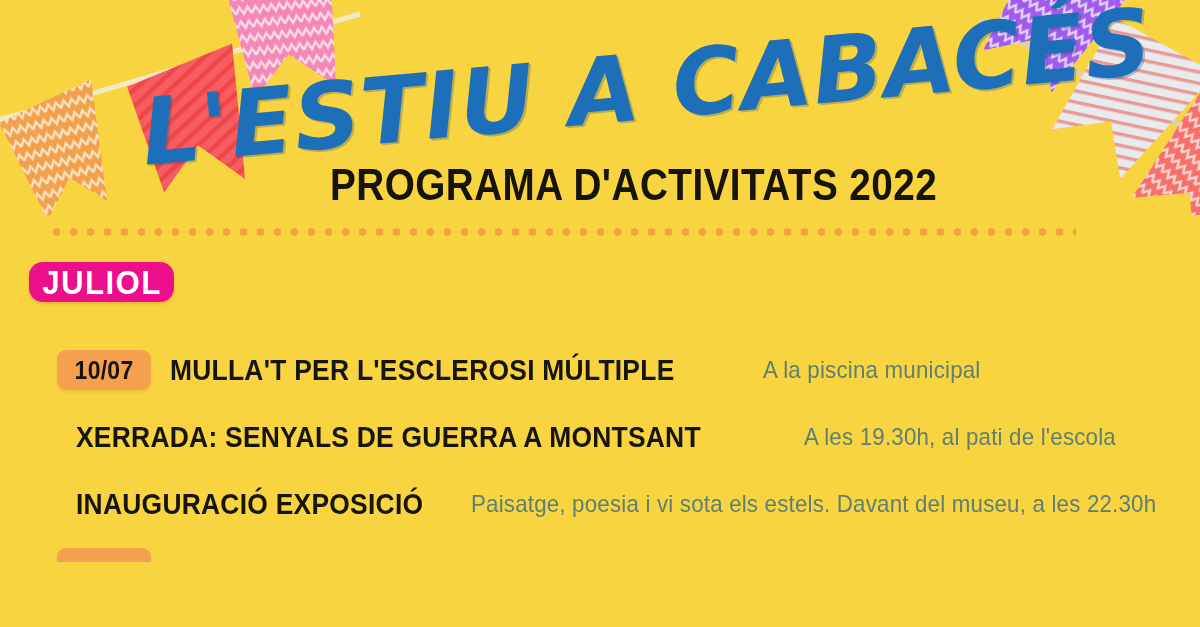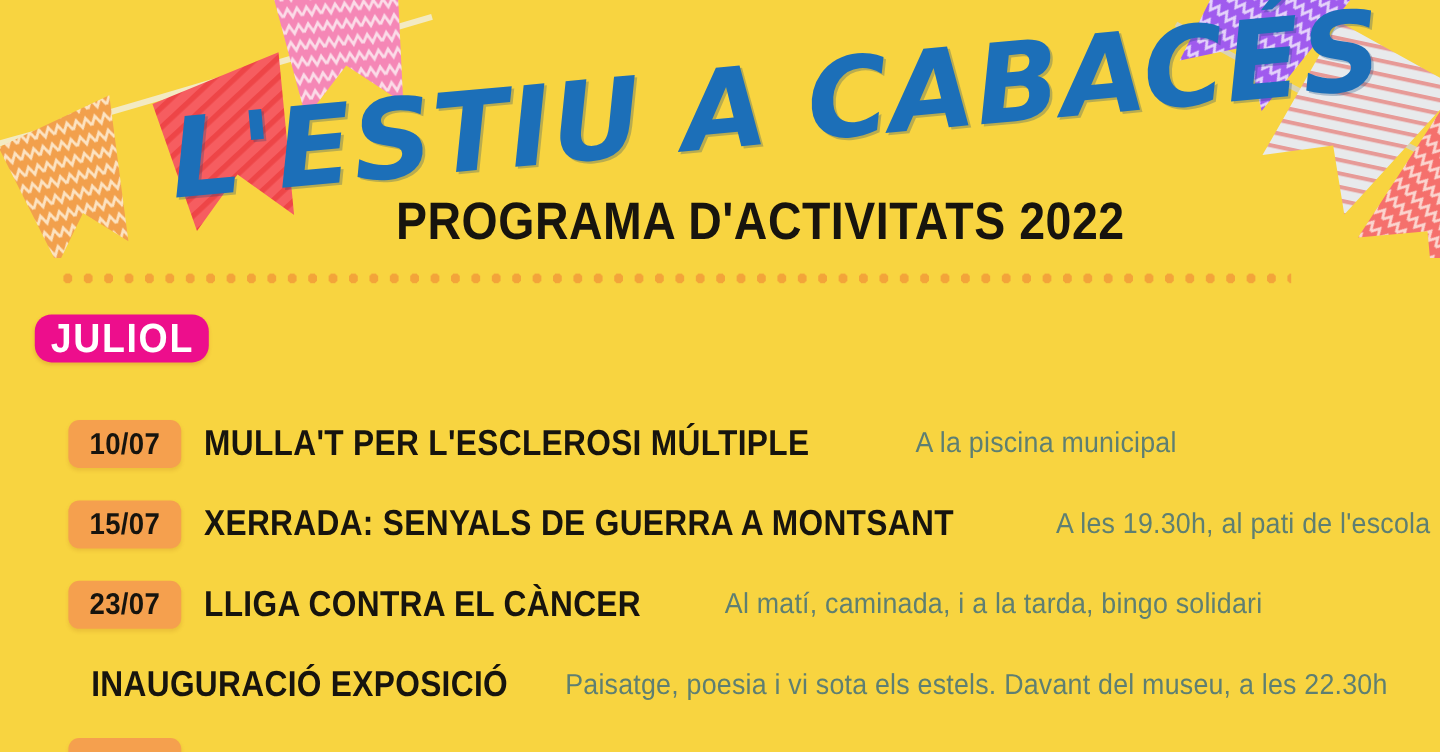--- a/index.html
+++ b/index.html
@@ -185,36 +185,25 @@
     <div class="event-row">
       <div class="date-pill">
         <span>10/07</span>
       </div>
       <div class="event-title">MULLA'T PER L'ESCLEROSI MÚLTIPLE</div>
       <div class="spacer" style="width:20px"></div>
       <div class="event-desc">A la piscina municipal</div>
     </div>
 
     <div class="event-row">
-      <div class="date-pill">
-        <span>15/07</span>
-      </div>
       <div class="event-title">XERRADA: SENYALS DE GUERRA A MONTSANT</div>
       <div class="spacer" style="width:18px"></div>
       <div class="event-desc">A les 19.30h, al pati de l'escola</div>
     </div>
 
-    <div class="event-row">
-      <div class="date-pill">
-        <span>23/07</span>
-      </div>
-      <div class="event-title">LLIGA CONTRA EL CÀNCER</div>
-      <div class="spacer" style="width:20px"></div>
-      <div class="event-desc">Al matí, caminada, i a la tarda, bingo solidari</div>
-    </div>
 
     <div class="event-row">
       <div class="event-title">INAUGURACIÓ EXPOSICIÓ</div>
       <div class="spacer" style="width:18px"></div>
       <div class="event-desc">Paisatge, poesia i vi sota els estels. Davant del museu, a les 22.30h</div>
     </div>
 
     <div class="partial-row">
       <div class="date-pill"></div>
     </div>

